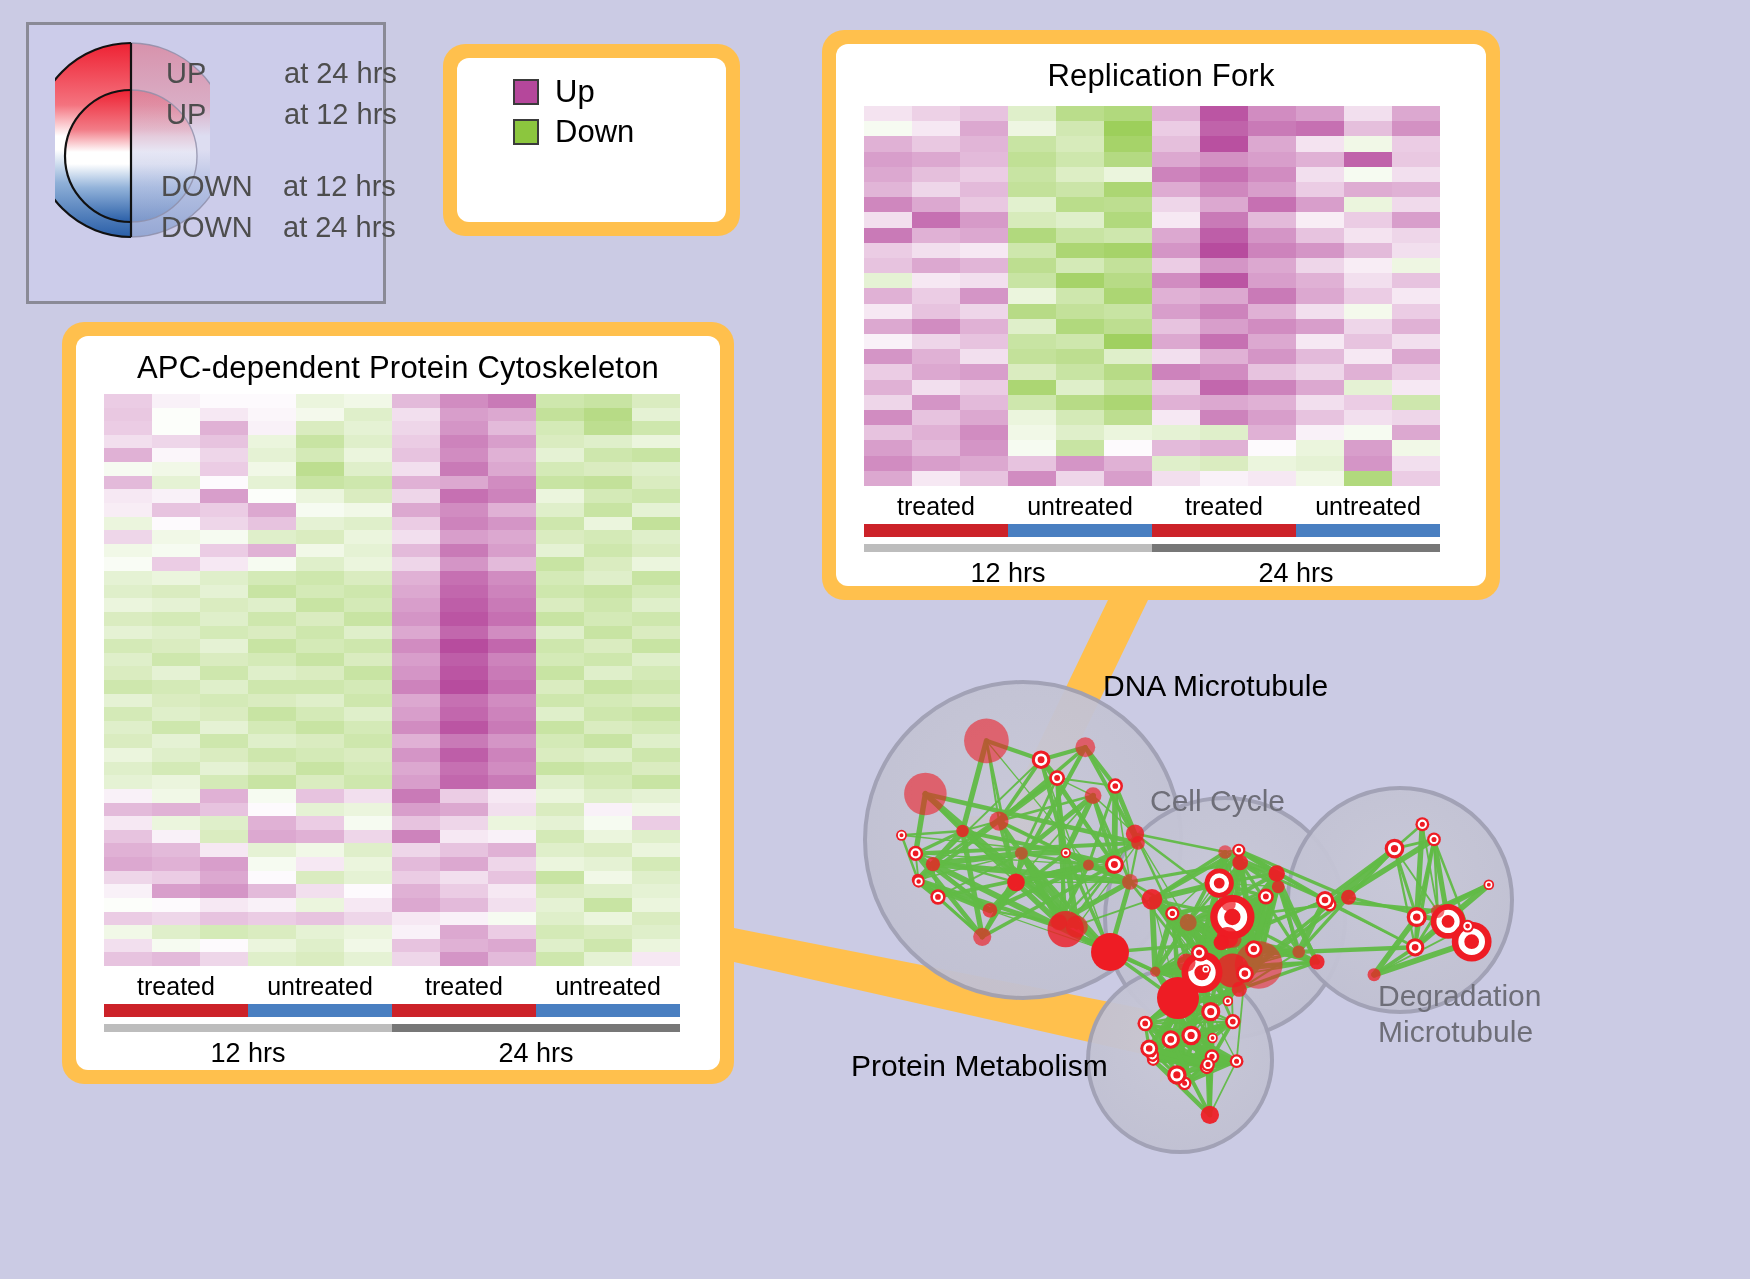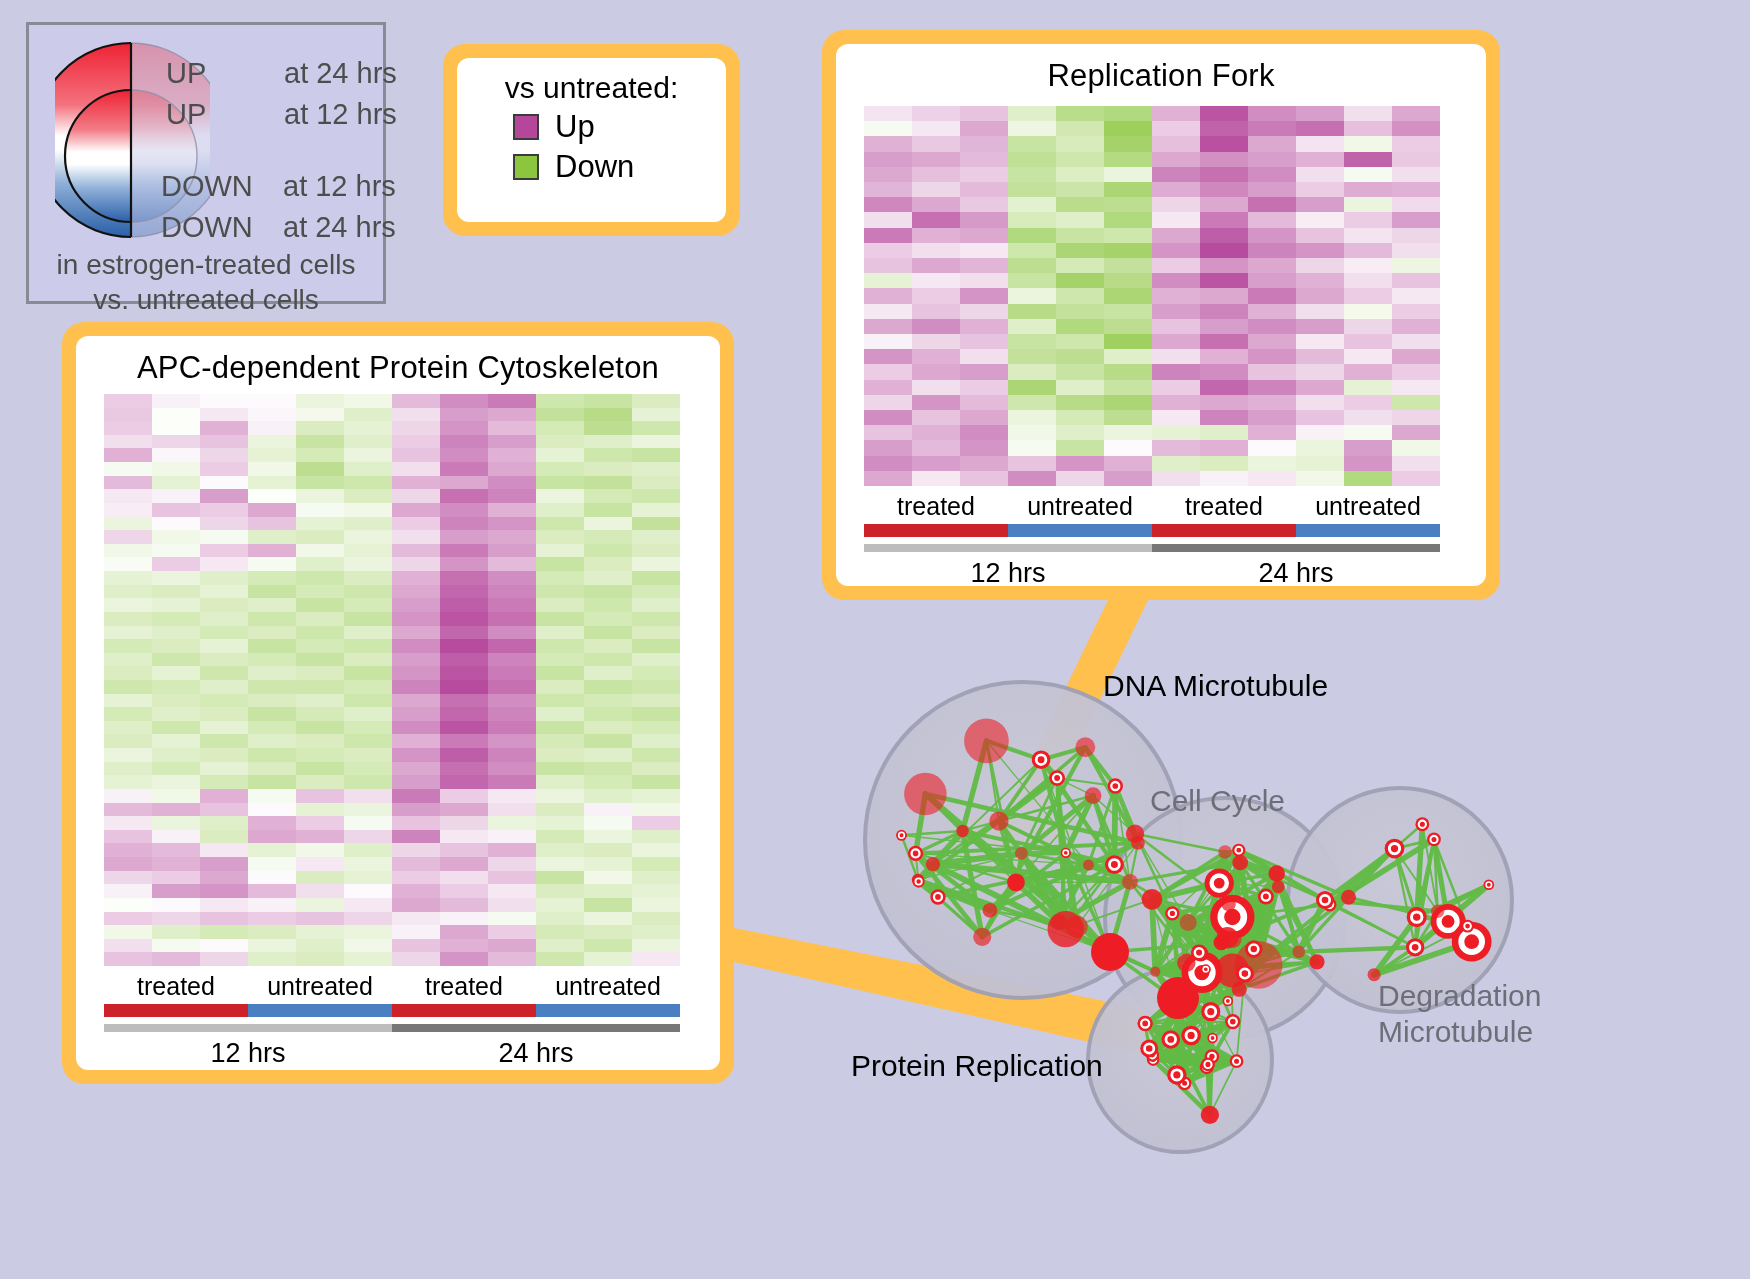--- a/index.html
+++ b/index.html
@@ -139,30 +139,25 @@
     </div>
     <div class="legend-row" style="left:132px; top:145px;">
       <span class="lbl-w" style="width:122px">DOWN</span>
       <span>at 12 hrs</span>
     </div>
     <div class="legend-row" style="left:132px; top:186px;">
       <span class="lbl-w" style="width:122px">DOWN</span>
       <span>at 24 hrs</span>
     </div>
 
-    <div id="legend-footer">
-      <div>in estrogen-treated cells</div>
-      <div>vs. untreated cells</div>
-    </div>
   </div>
 
   <div class="orange-panel" id="updown-panel">
     <div class="inner">
       <div id="updown-title">
-        <div>vs untreated:</div>
       </div>
       <div class="sw-row">
         <span class="swatch" id="sw-up" style="background: rgb(181, 71, 155);"></span>
         <span class="sw-lbl">Up</span>
       </div>
       <div class="sw-row">
         <span class="swatch" id="sw-down" style="background: rgb(140, 198, 62);"></span>
         <span class="sw-lbl">Down</span>
       </div>
     </div>
@@ -1913,16 +1908,16 @@
       </g>
   </svg>
 
   <div class="clab" style="left:1103px; top:668px; color:#000;">DNA Microtubule</div>
   <div class="clab" style="left:1150px; top:783px; color:#6e6e78;">Cell Cycle</div>
   <div class="clab" style="left:1378px; top:978px; color:#6e6e78; text-align:left;">
     <div>Degradation</div>
     <div>Microtubule</div>
   </div>
   <div class="clab" style="left:851px; top:1048px; color:#000; text-align:left;">
-    <div>Protein Replication</div>
+    <div>Protein Metabolism</div>
   </div>
 
 </div>
 
 </body></html>

